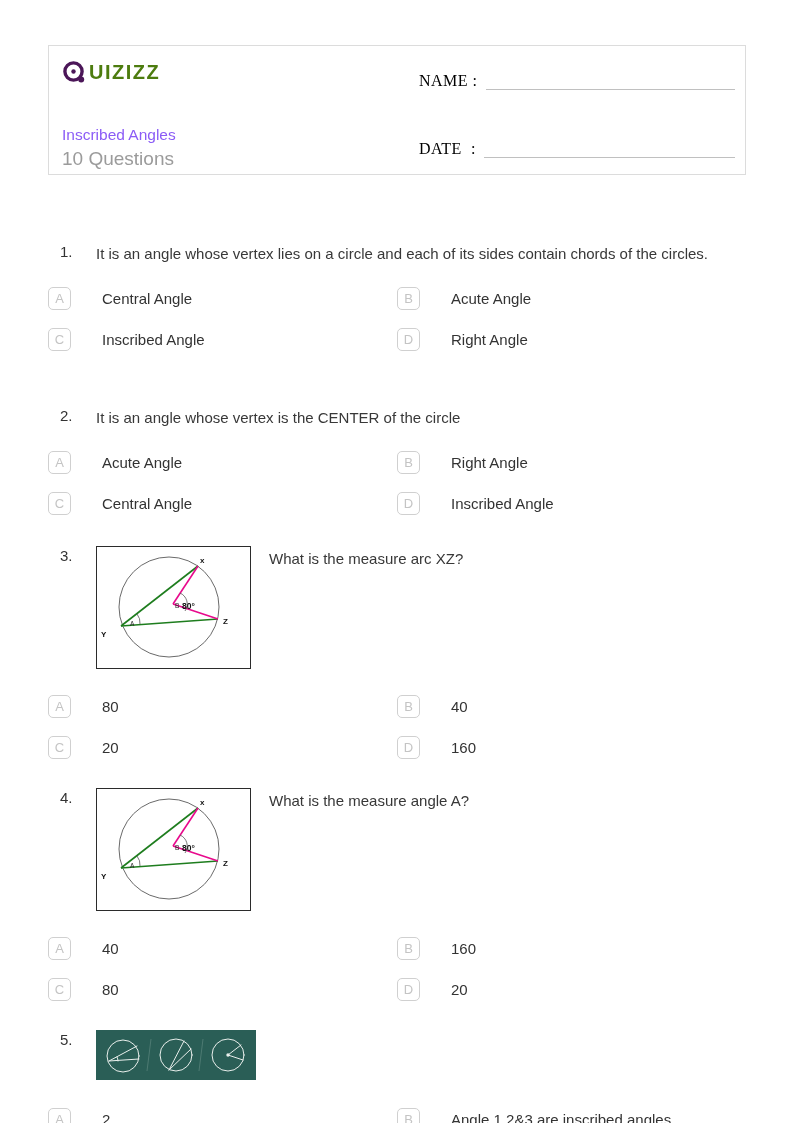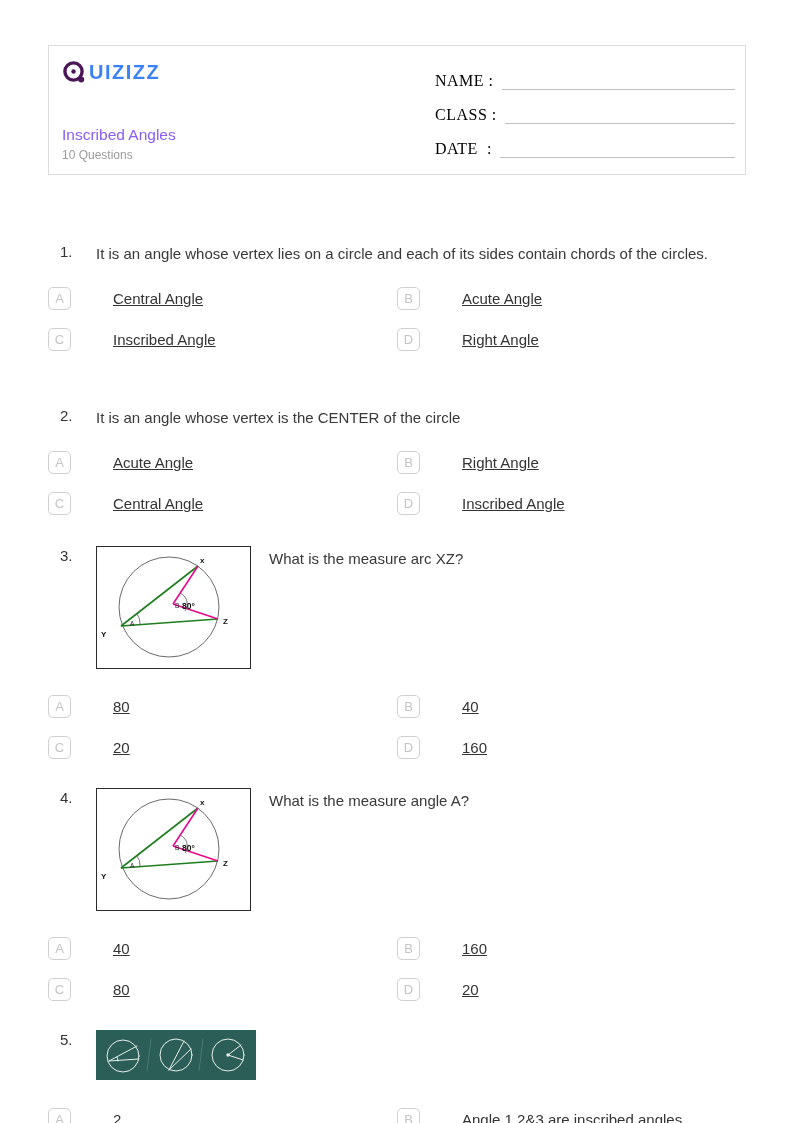--- a/index.html
+++ b/index.html
@@ -5,39 +5,39 @@
   * { box-sizing: border-box; margin: 0; padding: 0; }
   html, body { background: #ffffff; }
   body { font-family: "Liberation Sans", "DejaVu Sans", sans-serif; }
 
   .page { position: relative; width: 794px; height: 1123px; background: #fff; overflow: hidden; }
 
   
   .header { position: absolute; left: 48px; top: 45px; width: 698px; height: 130px; border: 1px solid #dcdcdc; background: #fff; }
   .logo { position: absolute; left: 12px; top: 13px; display: flex; align-items: center; }
   .logo-q { width: 27px; height: 27px; }
-  .logo-text { font-size: 20px; font-weight: bold; color: #3b82f6; letter-spacing: 1.5px; margin-left: 1px; }
+  .logo-text { font-size: 20px; font-weight: bold; color: #4d7c0f; letter-spacing: 1.5px; margin-left: 1px; }
   .ws-title { position: absolute; left: 13px; top: 80px; font-size: 15.5px; color: #8b5cf6; }
-  .ws-subtitle { position: absolute; left: 13px; top: 102px; font-size: 12px; color: #9b9b9b; }
+  .ws-subtitle { position: absolute; left: 13px; top: 102px; font-size: 19px; color: #9b9b9b; }
 
   .fields { position: absolute; left: 370px; top: 0; width: 316px; height: 100%; }
-  .field { position: absolute; left: 16px; right: 0; height: 24px; display: flex; align-items: flex-end; }
+  .field { position: absolute; left: 0; right: 0; height: 24px; display: flex; align-items: flex-end; }
   .field-label { font-family: "Liberation Serif", "DejaVu Serif", serif; font-size: 16px; color: #000; white-space: pre; letter-spacing: 0.5px; }
   .field-line { flex: 1; border-bottom: 1px solid #c0c0c0; margin-left: 8px; height: 18px; }
 
   
   .question { position: absolute; left: 48px; width: 697px; }
   .q-num { position: absolute; left: 12px; top: 1px; font-size: 15px; color: #333; }
   .q-text { margin-left: 48px; width: 642px; font-size: 15px; line-height: 24px; color: #383838; }
 
   .options { margin-top: 21px; display: grid; grid-template-columns: 349px auto; row-gap: 18px; }
   .options.after-media { margin-top: 26px; }
   .option { display: flex; align-items: center; height: 23px; }
   .letter { width: 23px; height: 23px; border: 1px solid #d0d0d0; border-radius: 5px; color: #c4c4c4; font-size: 13px; display: flex; align-items: center; justify-content: center; flex: none; background: #fff; }
-  .opt-text { margin-left: 42px; font-size: 15px; color: #333; white-space: nowrap; text-decoration: underline; }
+  .opt-text { margin-left: 31px; font-size: 15px; color: #333; white-space: nowrap; }
 
   .media-row { margin-left: 48px; display: flex; align-items: flex-start; }
   .diagram-box { width: 155px; height: 123px; border: 1px solid #2b2b2b; background: #fff; flex: none; }
   .media-text { margin-left: 18px; margin-top: 4px; font-size: 15px; color: #383838; }
   .chalk-box { width: 160px; height: 50px; flex: none; }
 
   .diagram-box text, .chalk-box text { font-family: "Liberation Sans", sans-serif; }
   .d-bold { font-size: 8px; font-weight: bold; fill: #111; }
   .d-small { font-size: 6.5px; fill: #222; }
   .d-angle { font-size: 8.5px; font-weight: bold; fill: #111; }
@@ -55,24 +55,20 @@
         <circle cx="12.5" cy="12.5" r="2.2" fill="#4b1658"></circle>
       </svg>
       <span class="logo-text">UIZIZZ</span>
     </div>
     <div class="ws-title">Inscribed Angles</div>
     <div class="ws-subtitle">10 Questions</div>
 
     <div class="fields">
       <div class="field" style="top:20px">
         <span class="field-label">NAME :</span>
-        <span class="field-line"></span>
-      </div>
-      <div class="field" style="top:54px">
-        <span class="field-label">CLASS :</span>
         <span class="field-line"></span>
       </div>
       <div class="field" style="top:88px">
         <span class="field-label">DATE  :</span>
         <span class="field-line"></span>
       </div>
     </div>
   </div>
 
   <div class="question" style="top:242px">

